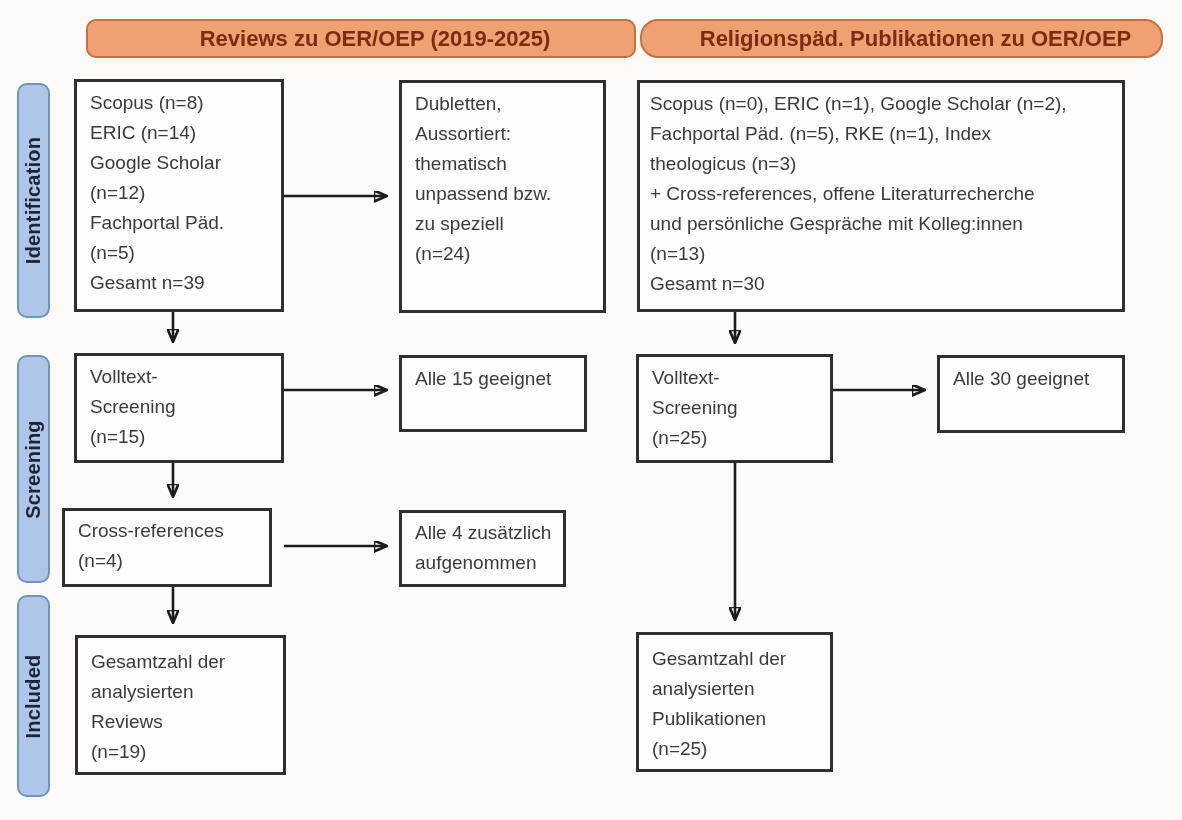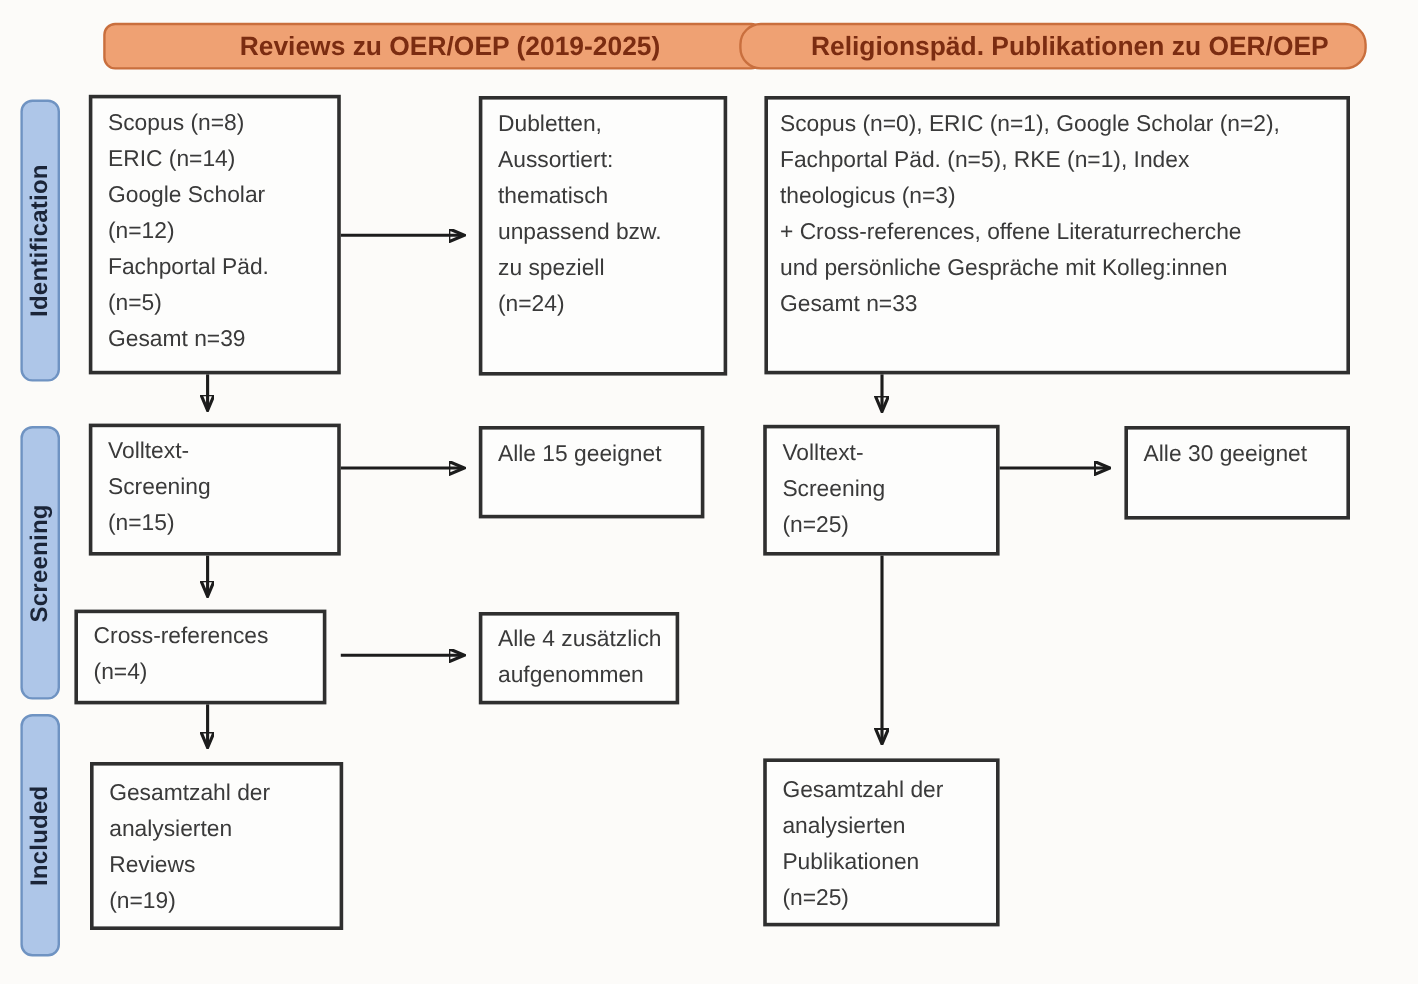--- a/index.html
+++ b/index.html
@@ -33,21 +33,21 @@
   .box .ln{white-space:nowrap;}
   svg.arrows{position:absolute;left:0;top:0;pointer-events:none;}
   svg.arrows path{stroke:#1c1c1c;stroke-width:2.6;fill:none;}
 </style>
 </head>
 <body>
 
 <div id="canvas">
 
   <div class="hdr" style="left:86px;top:19px;width:518px;">Reviews zu OER/OEP (2019-2025)</div>
-  <div class="hdr" style="left:616px;top:19px;width:491px;border-radius:18px;">Religionspäd. Publikationen zu OER/OEP</div>
+  <div class="hdr" style="left:640px;top:19px;width:491px;border-radius:18px;">Religionspäd. Publikationen zu OER/OEP</div>
 
   <div class="pill" style="left:17px;top:83px;height:231px;">
     <span class="vtext">Identification</span>
   </div>
   <div class="pill" style="left:17px;top:355px;height:224px;">
     <span class="vtext">Screening</span>
   </div>
   <div class="pill" style="left:17px;top:595px;height:198px;">
     <span class="vtext">Included</span>
   </div>
@@ -97,21 +97,22 @@
     <div class="ln">Reviews</div>
     <div class="ln">(n=19)</div>
   </div>
 
   <div class="box" style="left:637px;top:80px;width:488px;height:232px;padding-left:10px;">
     <div class="ln">Scopus (n=0), ERIC (n=1), Google Scholar (n=2),</div>
     <div class="ln">Fachportal Päd. (n=5), RKE (n=1), Index</div>
     <div class="ln">theologicus (n=3)</div>
     <div class="ln">+ Cross-references, offene Literaturrecherche</div>
     <div class="ln">und persönliche Gespräche mit Kolleg:innen</div>
-    <div class="ln">Gesamt n=33</div>
+    <div class="ln">(n=13)</div>
+    <div class="ln">Gesamt n=30</div>
   </div>
 
   <div class="box" style="left:636px;top:354px;width:197px;height:109px;">
     <div class="ln">Volltext-</div>
     <div class="ln">Screening</div>
     <div class="ln">(n=25)</div>
   </div>
 
   <div class="box" style="left:937px;top:355px;width:188px;height:78px;">
     <div class="ln">Alle 30 geeignet</div>

